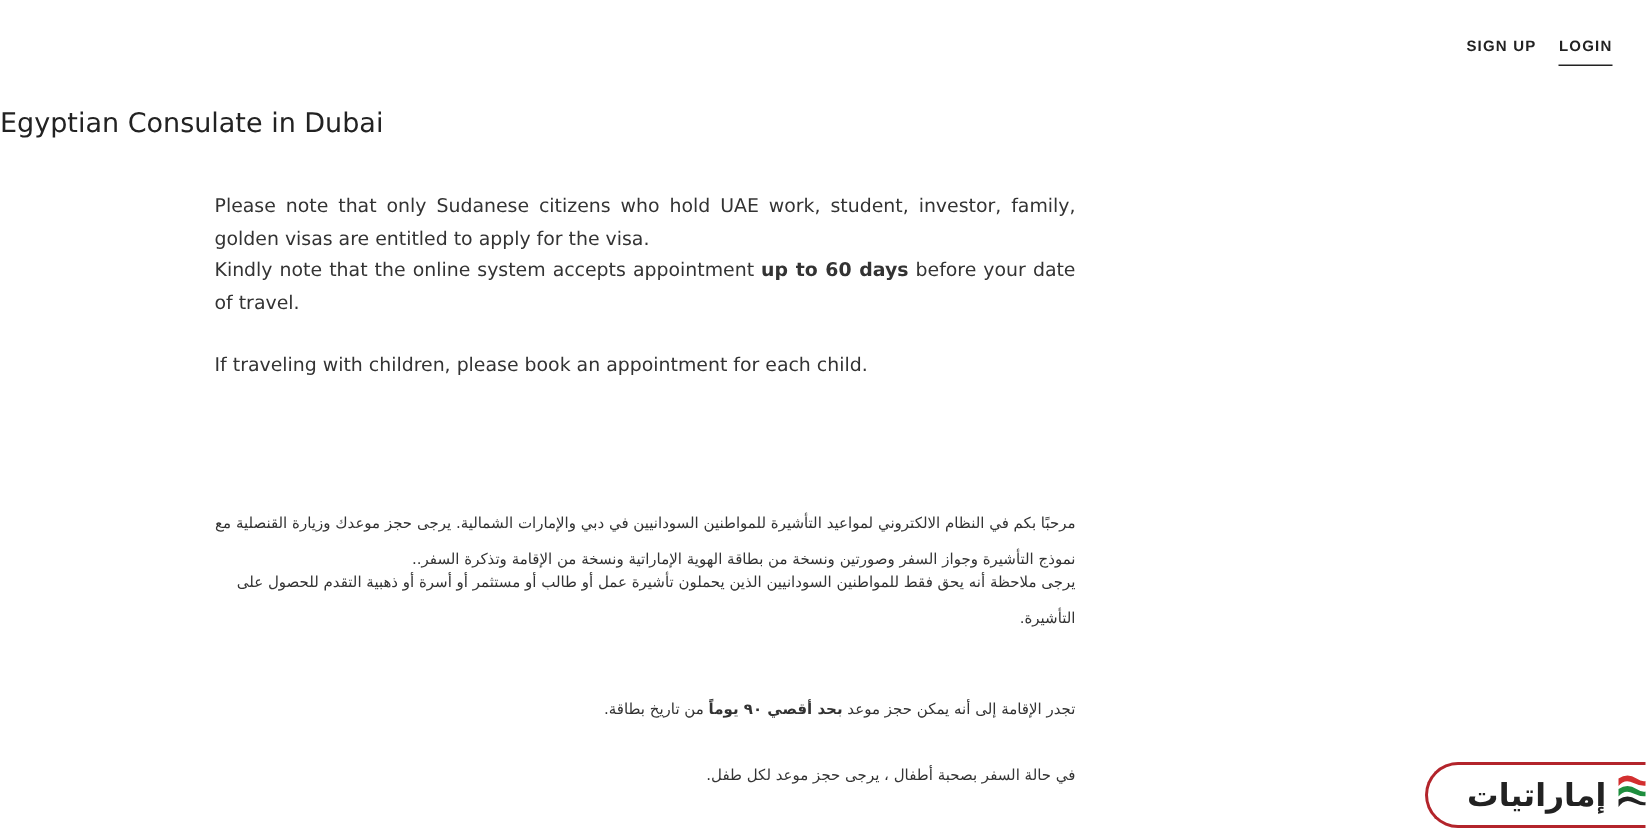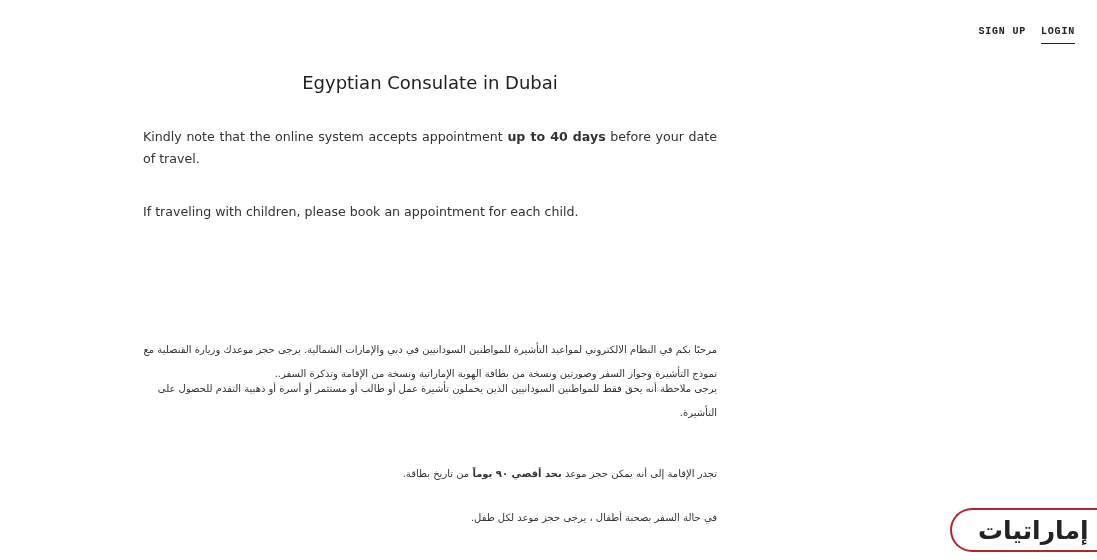--- a/index.html
+++ b/index.html
@@ -11,42 +11,41 @@
       overflow: hidden;
       position: relative;
       color: #222222;
     }
     .topnav {
       position: absolute;
       top: 26px;
       right: 22px;
       display: flex;
       gap: 15px;
-      font-family: Liberation Mono, monospace;
+      font-family: Liberation Sans, sans-serif;
       font-size: 10px;
       font-weight: bold;
       letter-spacing: 0.8px;
       color: #222;
       justify-content: space-between;
     }
     .topnav a {
       text-decoration: none;
       color: #222;
       padding-bottom: 6px;
       cursor: pointer;
     }
     .topnav a.active {
       border-bottom: 1.5px solid #222;
     }
     .title {
       position: absolute;
       top: 72px;
       left: 0;
       width: 860px;
-      text-align: center;
       font-family: "DejaVu Sans", sans-serif;
       font-size: 18px;
       font-weight: 500;
       color: #222;
       margin: 0;
     }
     .content {
       position: absolute;
       top: 126px;
       left: 143px;
@@ -55,21 +54,20 @@
       font-size: 12.6px;
       line-height: 21.6px;
       color: #333;
     }
     .content p {
       margin: 0;
       text-align: justify;
     }
     .content p.nojust {
       text-align: left;
-      margin-top: 12px;
     }
     .gap { height: 20px; }
     .arabic {
       direction: rtl;
       text-align: right;
       font-family: "DejaVu Sans", sans-serif;
       font-size: 10px;
       line-height: 24px;
       color: #333;
     }
@@ -89,40 +87,41 @@
       border-right: none;
       background: #fff;
       display: flex;
       align-items: center;
       padding-left: 26px;
       box-sizing: border-box;
     }
     .logo-text {
       font-family: "DejaVu Sans", sans-serif;
       font-weight: bold;
-      font-size: 25px;
+      font-size: 21px;
       color: #222;
       direction: rtl;
     }
     .logo-flag {
       margin-left: 6px;
     }
   </style>
 </head>
 <body>
 
 <nav class="topnav">
   <a>SIGN UP</a>
   <a class="active">LOGIN</a>
 </nav>
 
 <h1 class="title">Egyptian Consulate in Dubai</h1>
 
 <div class="content">
-  <p><span>Kindly note that the online system accepts appointment </span><strong>up to 40 days</strong><span> before your date of travel.</span></p>
+  <p>Please note that only Sudanese citizens who hold UAE work, student, investor, family, golden visas are entitled to apply for the visa.</p>
+  <p><span>Kindly note that the online system accepts appointment </span><strong>up to 60 days</strong><span> before your date of travel.</span></p>
   <div class="gap"></div>
   <p class="nojust">If traveling with children, please book an appointment for each child.</p>
 </div>
 
 <div class="arabic-block arabic" style="top:338px;">مرحبًا بكم في النظام الالكتروني لمواعيد التأشيرة للمواطنين السودانيين في دبي والإمارات الشمالية. يرجى حجز موعدك وزيارة القنصلية مع نموذج التأشيرة وجواز السفر وصورتين ونسخة من بطاقة الهوية الإماراتية ونسخة من الإقامة وتذكرة السفر..</div>
 <div class="arabic-block arabic" style="top:377px;">يرجى ملاحظة أنه يحق فقط للمواطنين السودانيين الذين يحملون تأشيرة عمل أو طالب أو مستثمر أو أسرة أو ذهبية التقدم للحصول على التأشيرة.</div>
 <div class="arabic-block arabic" style="top:462px;"><span>تجدر الإقامة إلى أنه يمكن حجز موعد </span><strong>بحد أقصي ٩٠ يوماً</strong><span> من تاريخ بطاقة.</span></div>
 <div class="arabic-block arabic" style="top:506px;text-align:right;">في حالة السفر بصحبة أطفال ، يرجى حجز موعد لكل طفل.</div>
 
 <div class="logo">

